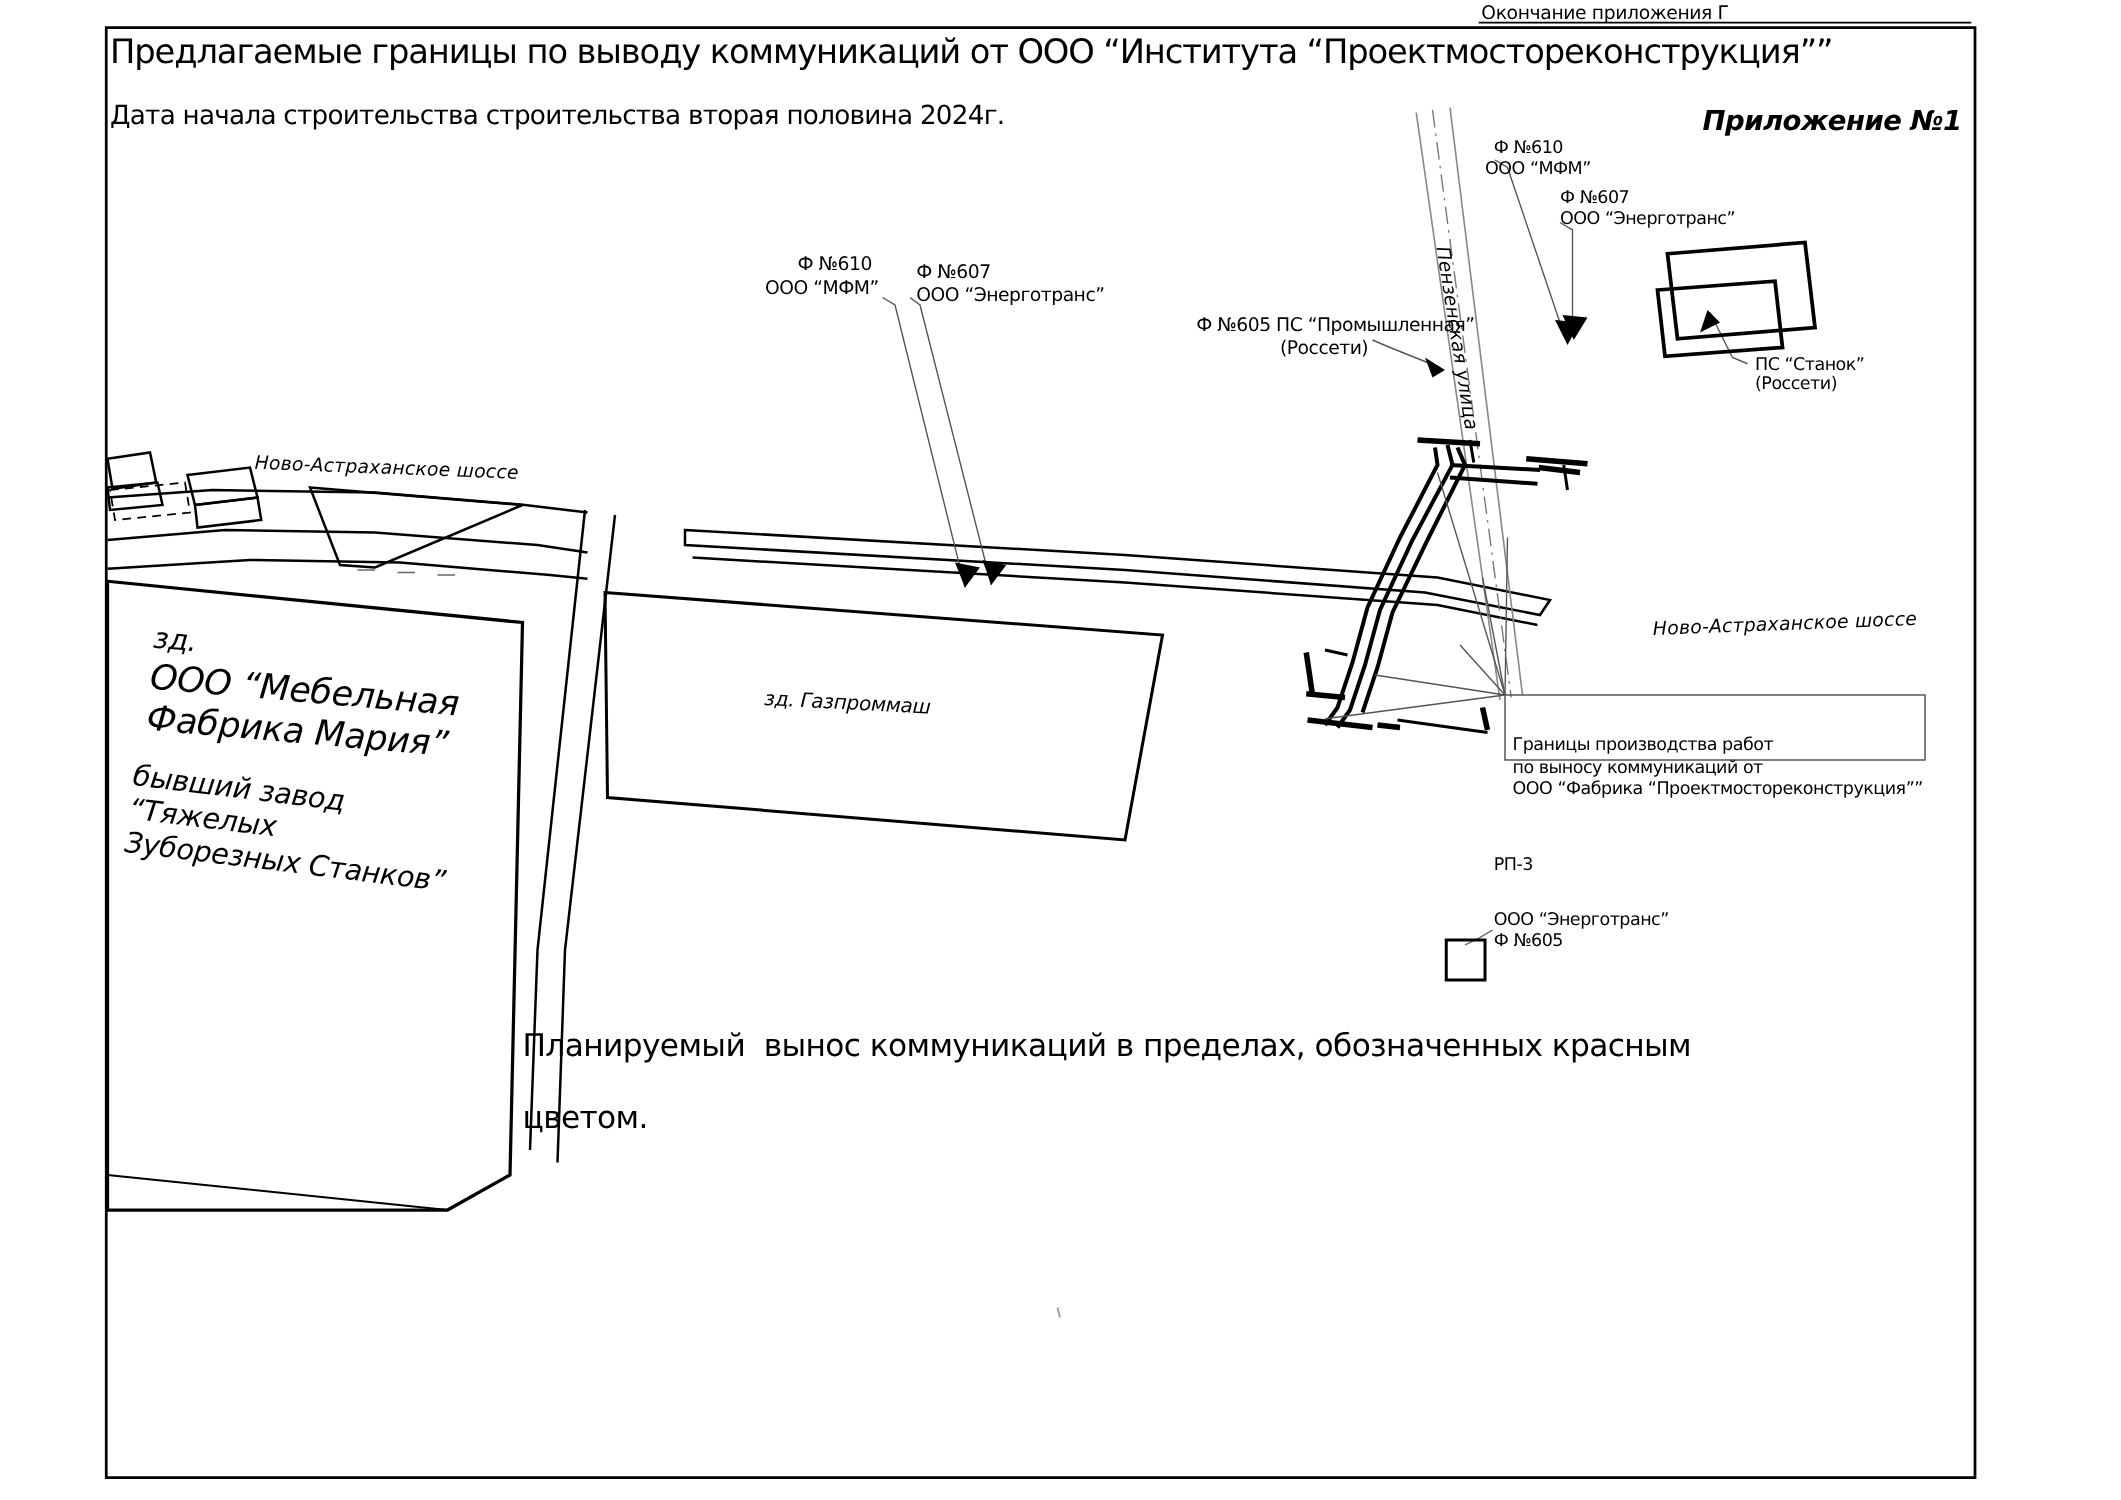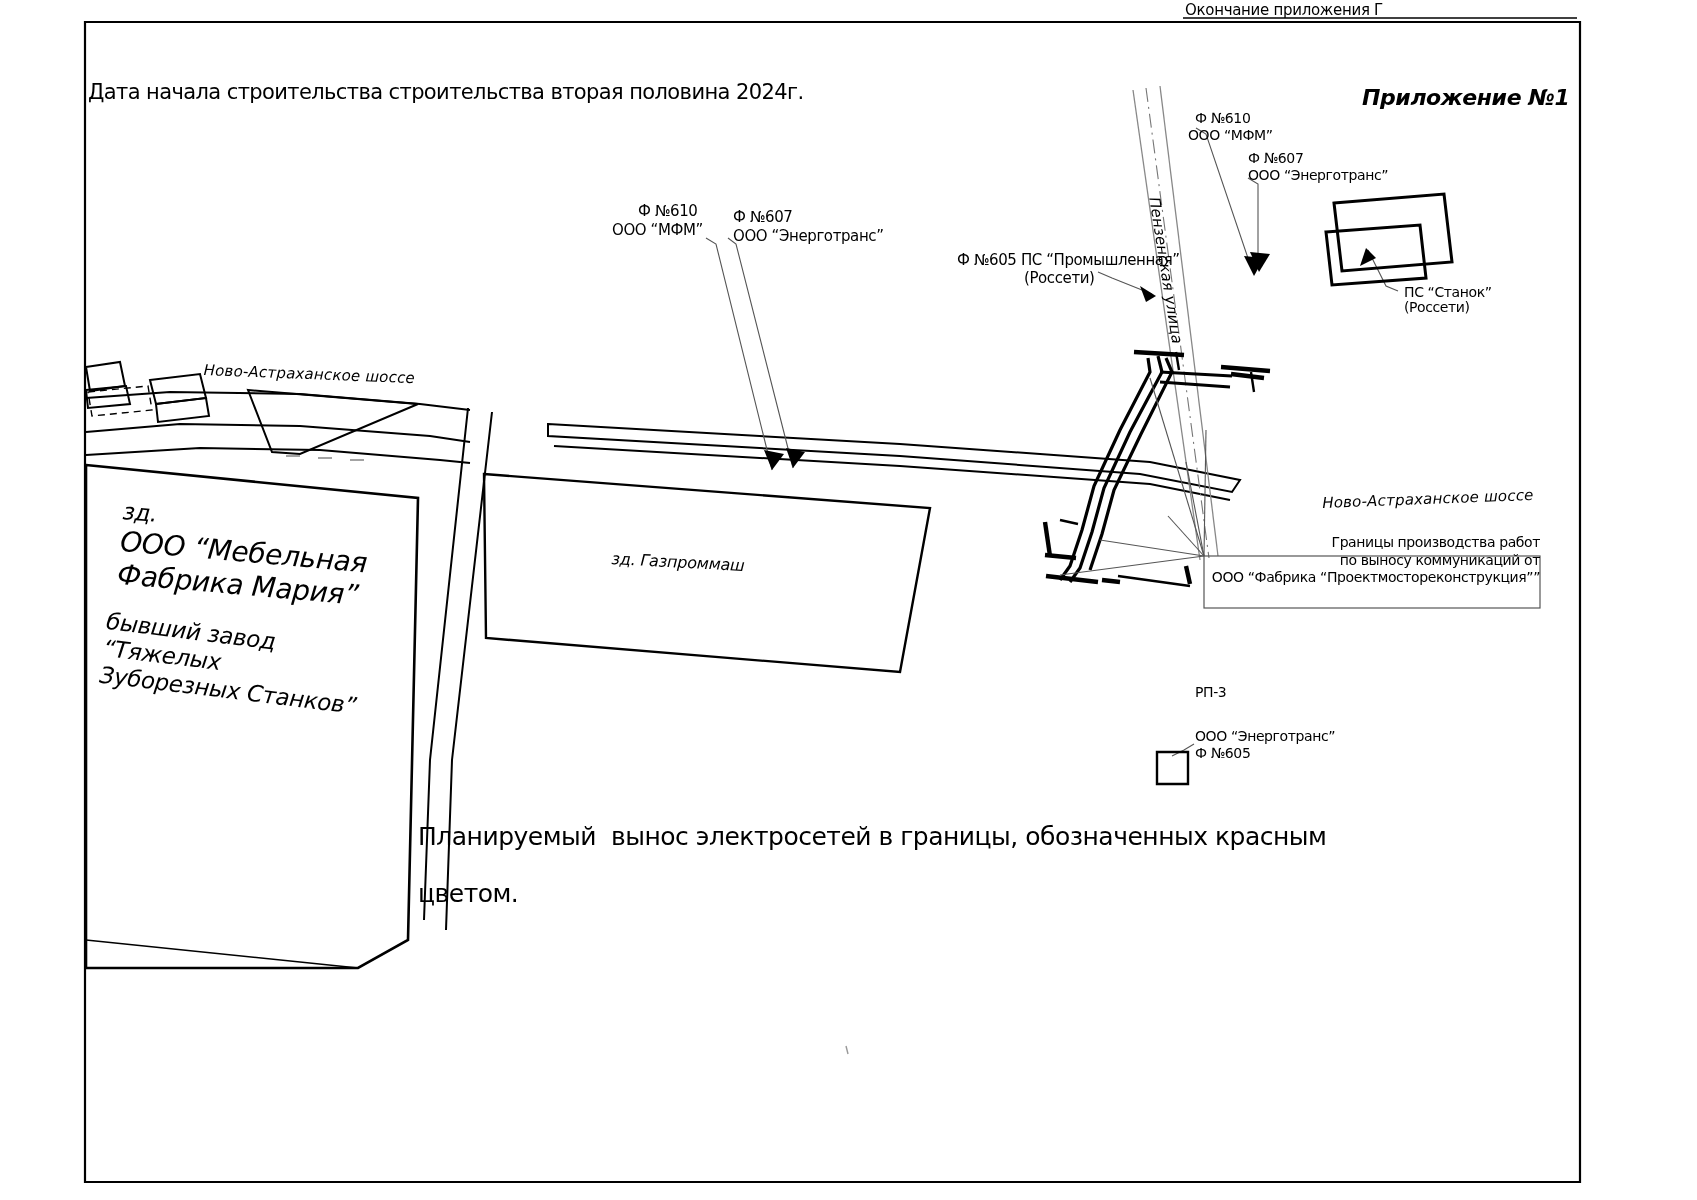--- a/index.html
+++ b/index.html
@@ -225,20 +225,21 @@
 
     <path d="M 1157 752 L 1188 752 L 1188 784 L 1157 784 Z" fill="none" stroke="#000" stroke-width="2.4"></path>
 
     <rect x="1204" y="556" width="336" height="52" fill="none" stroke="#555" stroke-width="1.2"></rect>
 
     <path d="M 846 1046 L 848 1054" stroke="#999" stroke-width="1.4" fill="none"></path>
   </svg>
 
   <div class="txt hdr-note" style="left:1185px; top:2px;">Окончание приложения Г</div>
 
+  <div class="txt title-main" style="left:88px; top:26px;">Предлагаемые границы по выводу коммуникаций от ООО “Института “Проектмостореконструкция””</div>
 
   <div class="txt subtitle" style="left:88px; top:80px;">Дата начала строительства строительства вторая половина 2024г.</div>
 
   <div class="txt appendix" style="left:1362px; top:85px;">Приложение №1</div>
 
   <div class="txt callout" style="left:638px; top:203px;">Ф №610</div>
   <div class="txt callout" style="left:612px; top:222px;">ООО “МФМ”</div>
 
   <div class="txt callout" style="left:733px; top:209px;">Ф №607</div>
   <div class="txt callout" style="left:733px; top:228px;">ООО “Энерготранс”</div>
@@ -272,22 +273,22 @@
   </div>
 
   <div style="position:absolute; left:108px; top:608px; transform:rotate(7deg); transform-origin:0 0;">
     <div class="txt bld-lbl-mid" style="position:static;">бывший завод</div>
     <div class="txt bld-lbl-mid" style="position:static;">“Тяжелых</div>
     <div class="txt bld-lbl-mid" style="position:static;">Зуборезных Станков”</div>
   </div>
 
   <div class="txt bld-lbl-sm" style="left:612px; top:550px; transform:rotate(3deg); transform-origin:0 0;">зд. Газпроммаш</div>
 
-  <div style="position:absolute; left:1210px; top:534px; width:330px;text-align:right;">
+  <div style="position:absolute; left:1210px; top:588px; width:330px;">
     <div class="txt legend-box-txt" style="position:static;">Границы производства работ</div>
     <div class="txt legend-box-txt" style="position:static;">по выносу коммуникаций от</div>
     <div class="txt legend-box-txt" style="position:static;">ООО “Фабрика “Проектмостореконструкция””</div>
   </div>
 
-  <div class="txt bottom-note" style="left:418px; top:822px;">Планируемый  вынос электросетей в границы, обозначенных красным</div>
+  <div class="txt bottom-note" style="left:418px; top:822px;">Планируемый  вынос коммуникаций в пределах, обозначенных красным</div>
   <div class="txt bottom-note" style="left:418px; top:879px;">цветом.</div>
 
 </div>
 
 </body></html>

